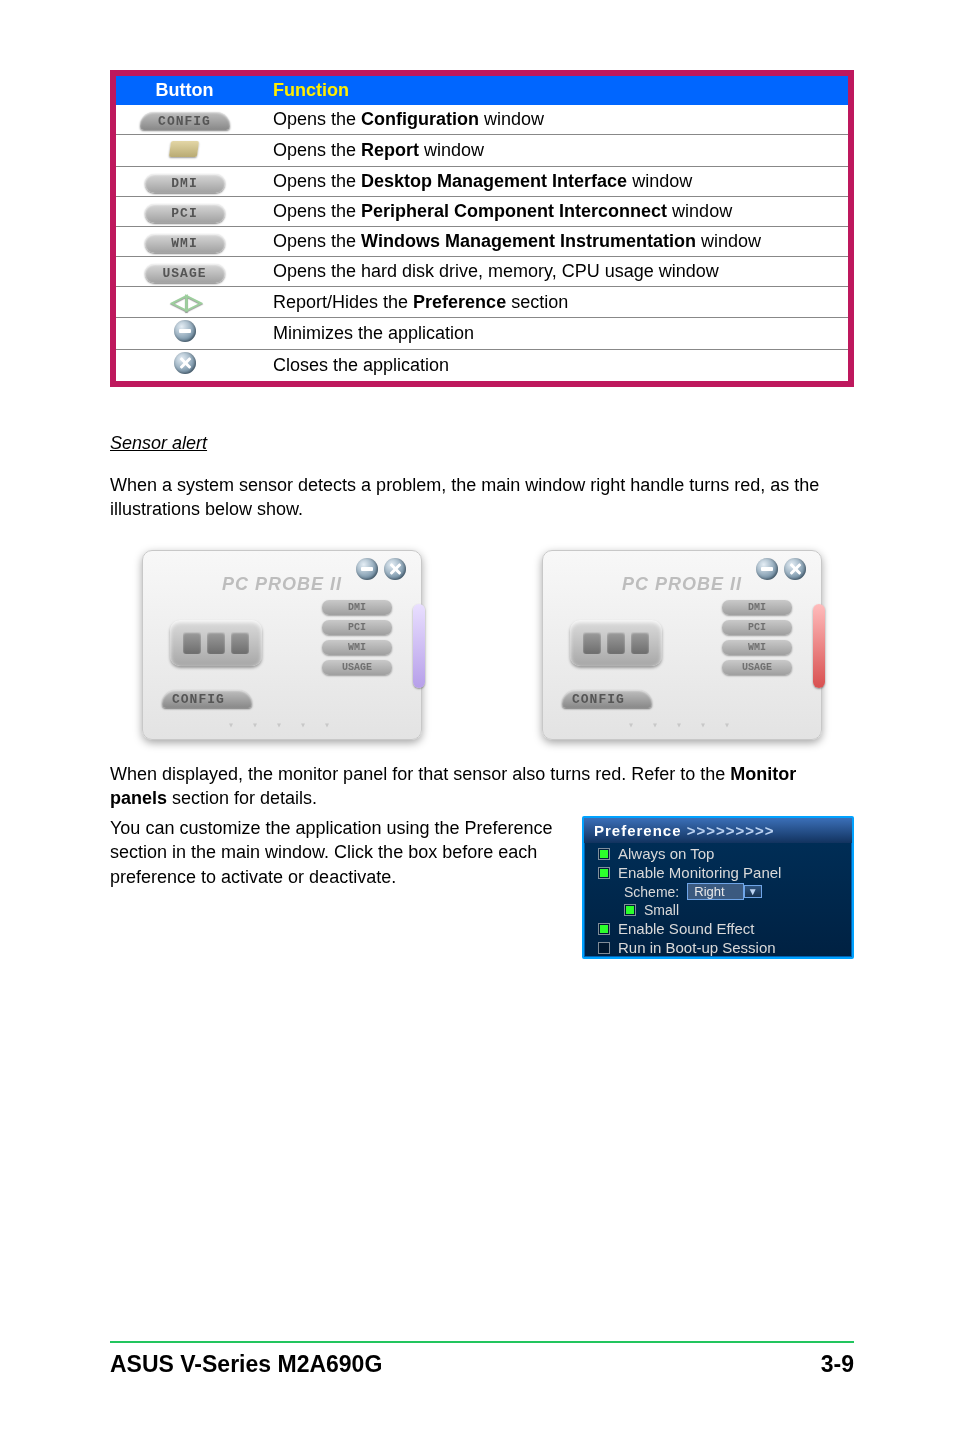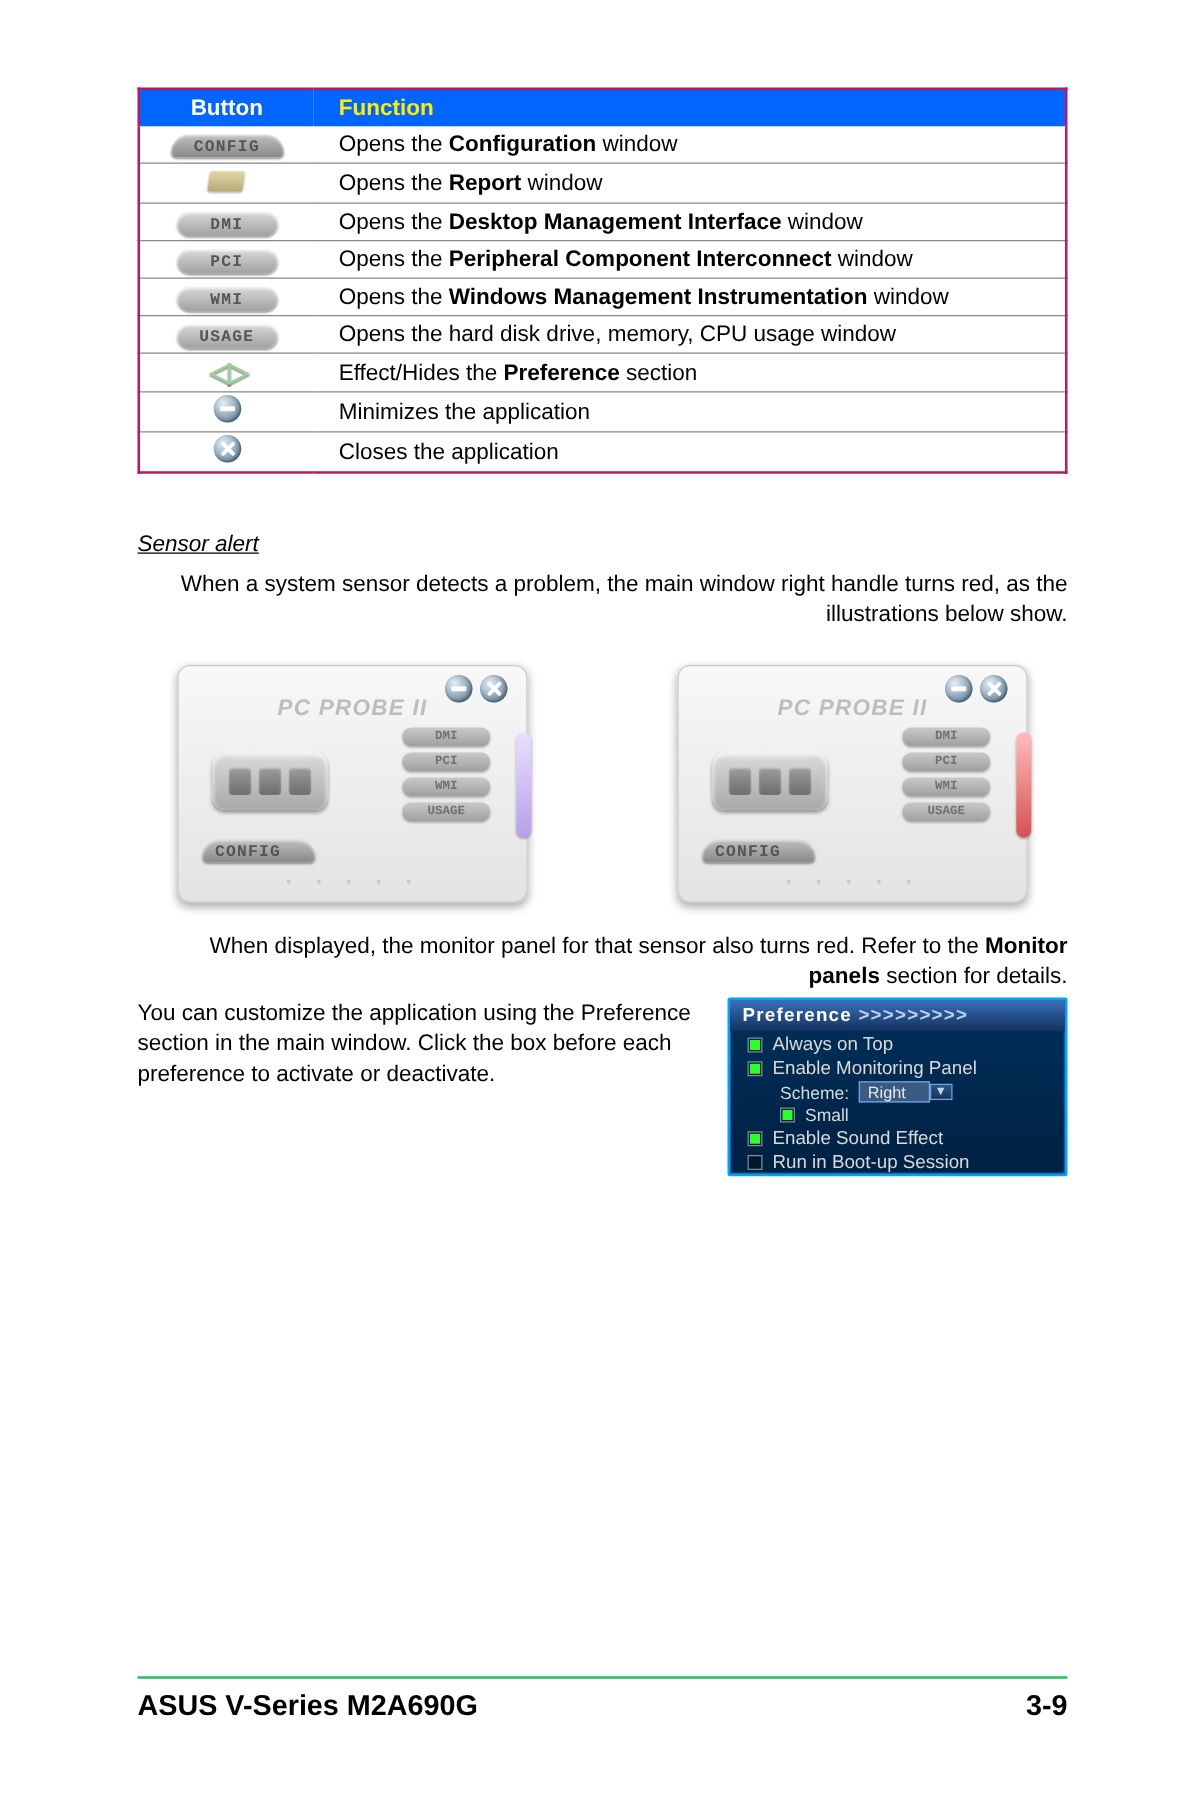--- a/index.html
+++ b/index.html
@@ -10,21 +10,21 @@
     background: #fff;
     width: 954px;
     height: 1438px;
     position: relative;
   }
   .page {
     padding: 70px 100px 0 110px;
   }
   
   .func-table {
-    border: 2px solid #be185d;
+    border: 6px solid #be185d;
     border-collapse: collapse;
     width: 100%;
   }
   .func-table th {
     background: #0066ff;
     color: #fff;
     font-weight: bold;
     padding: 4px 20px;
     text-align: left;
   }
@@ -131,21 +131,21 @@
   }
   .close-icon::before { transform: rotate(45deg); }
   .close-icon::after  { transform: rotate(-45deg); }
 
   
   .section-underline {
     text-decoration: underline;
     font-style: italic;
     margin-top: 46px;
   }
-  p.body { margin-top: 9px; line-height: 1.35; text-align: right; }
+  p.body { margin-top: 19px; line-height: 1.35; }
   b { font-weight: bold; }
 
   
   .probe-row { display: flex; justify-content: center; gap: 120px; margin: 28px 0 22px; }
   .probe {
     width: 280px; height: 190px;
     position: relative;
   }
   .probe .sheet {
     position: absolute; left:0; top:0; right:0; bottom:0;
@@ -356,21 +356,21 @@
         <tr>
           <td class="btn-cell"><span class="pill">WMI</span></td>
           <td><span>Opens the </span><b>Windows Management Instrumentation</b><span> window</span></td>
         </tr>
         <tr>
           <td class="btn-cell"><span class="pill">USAGE</span></td>
           <td><span></span><span>Opens the hard disk drive, memory, CPU usage window</span></td>
         </tr>
         <tr>
           <td class="btn-cell"><span class="arrow-pair">◁ ▷</span></td>
-          <td><span>Effect/Hides the </span><b>Preference</b><span> section</span></td>
+          <td><span>Report/Hides the </span><b>Preference</b><span> section</span></td>
         </tr>
         <tr>
           <td class="btn-cell"><span class="minus-icon"></span></td>
           <td><span></span><span>Minimizes the application</span></td>
         </tr>
         <tr>
           <td class="btn-cell"><span class="close-icon"></span></td>
           <td><span></span><span>Closes the application</span></td>
         </tr>
       </tbody>

